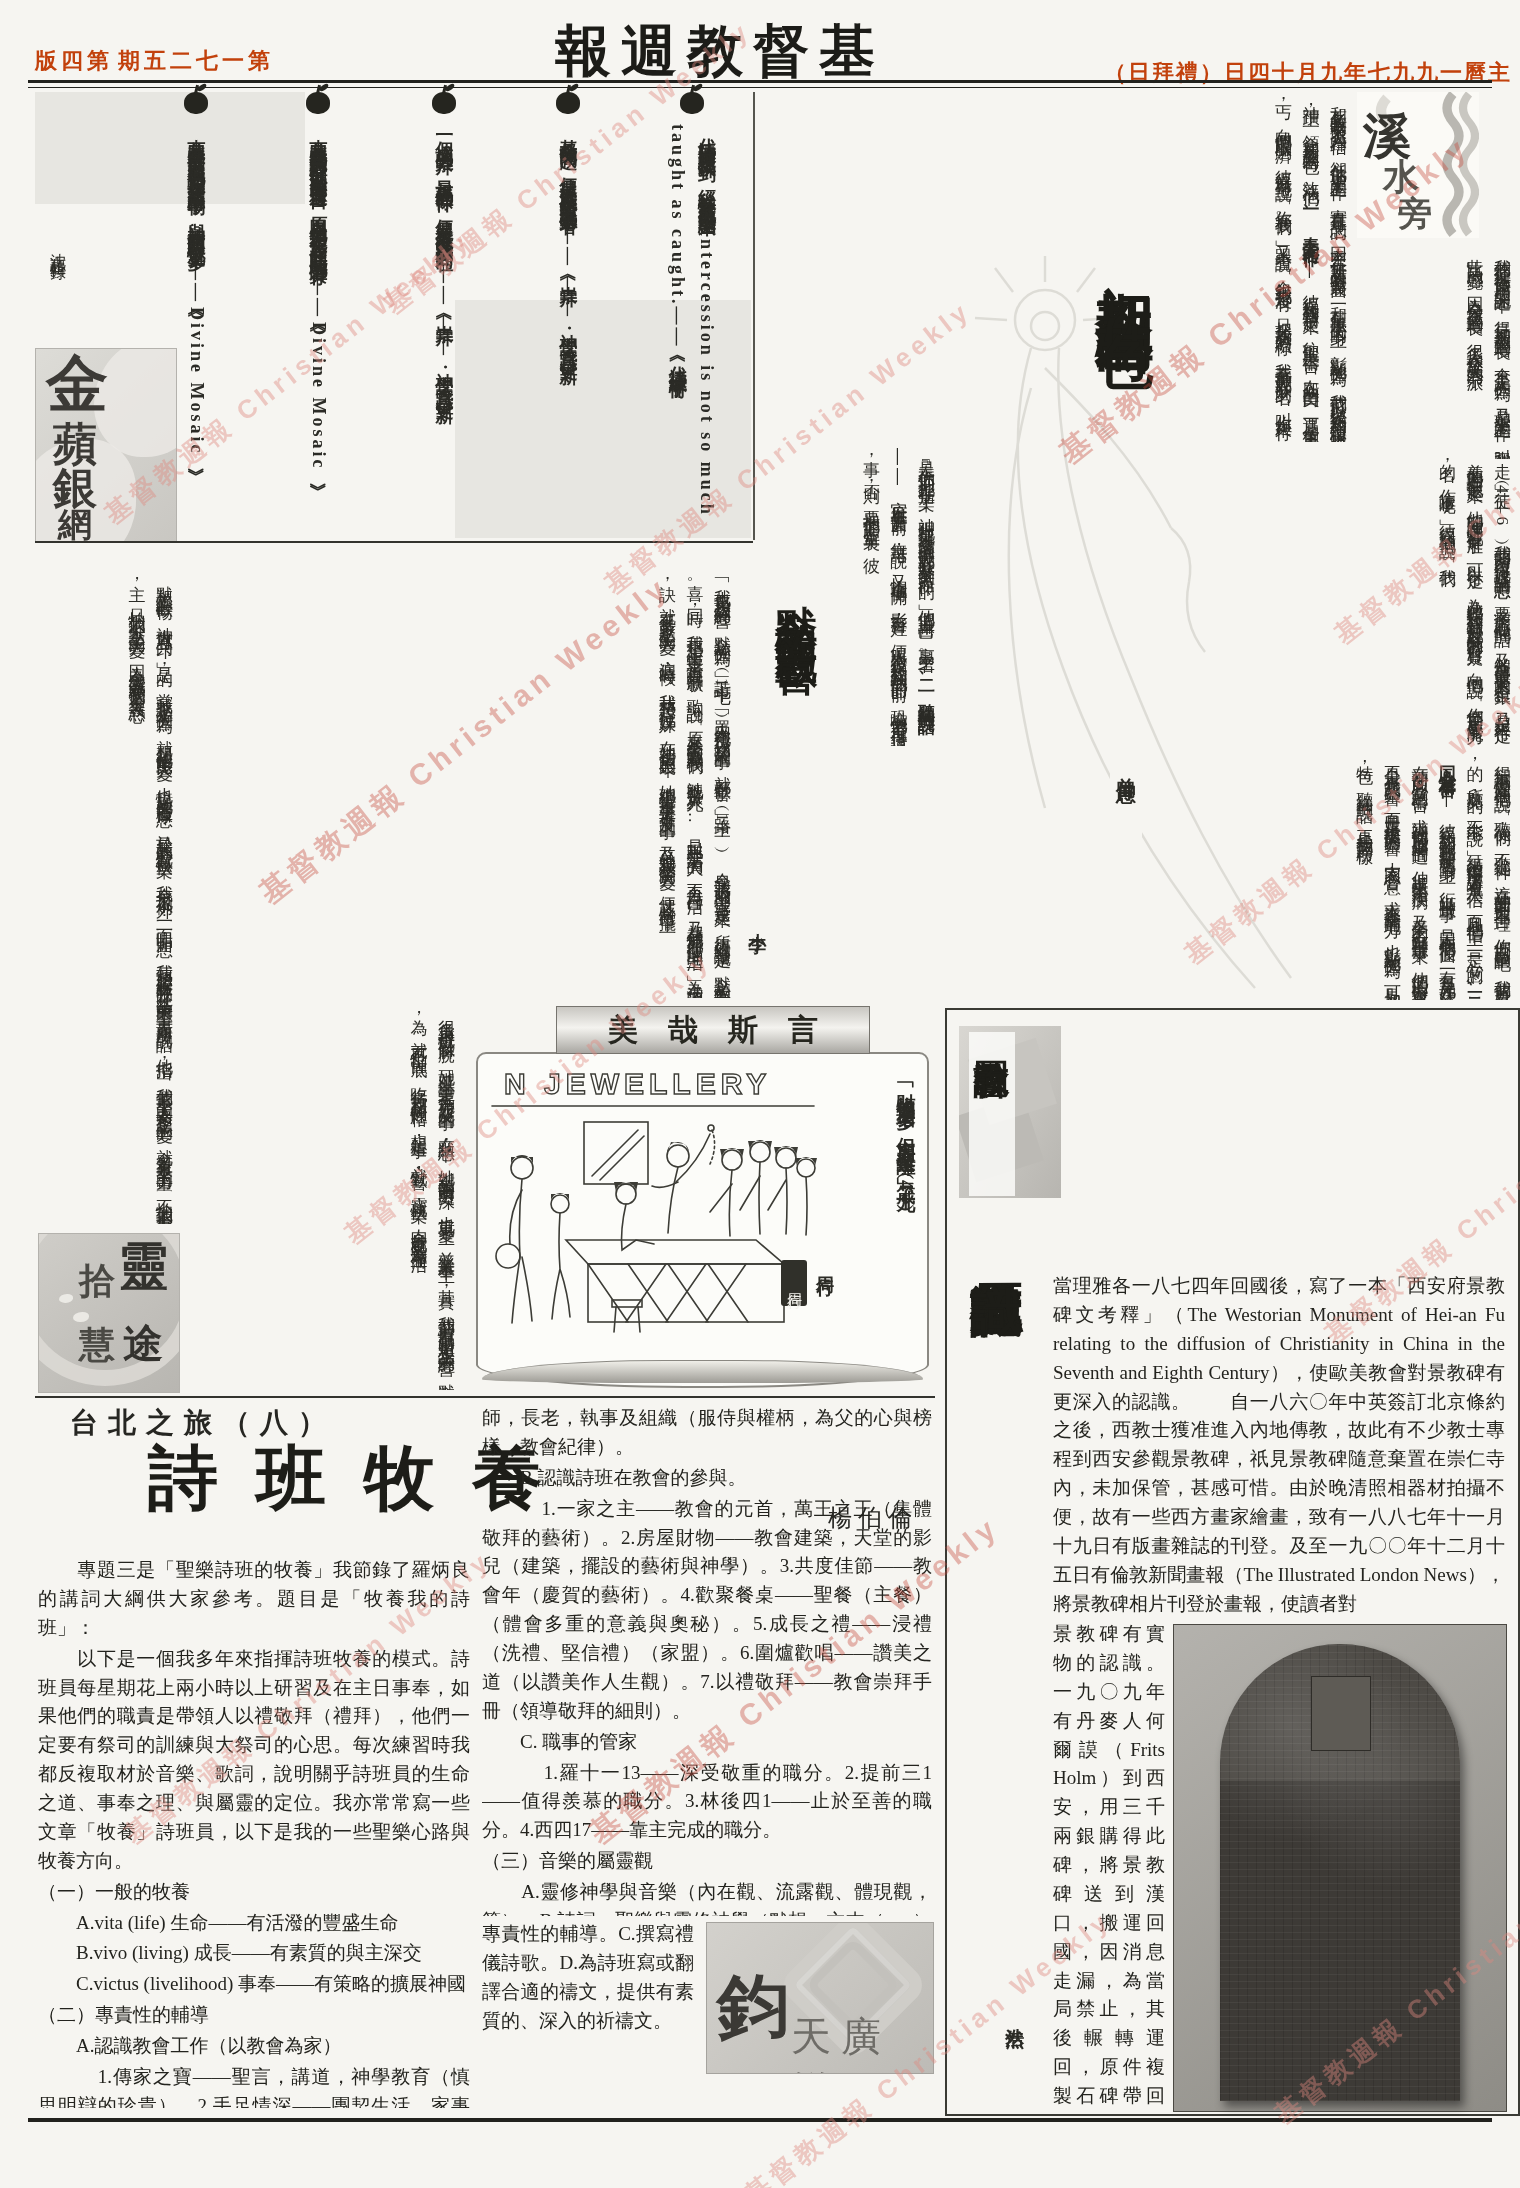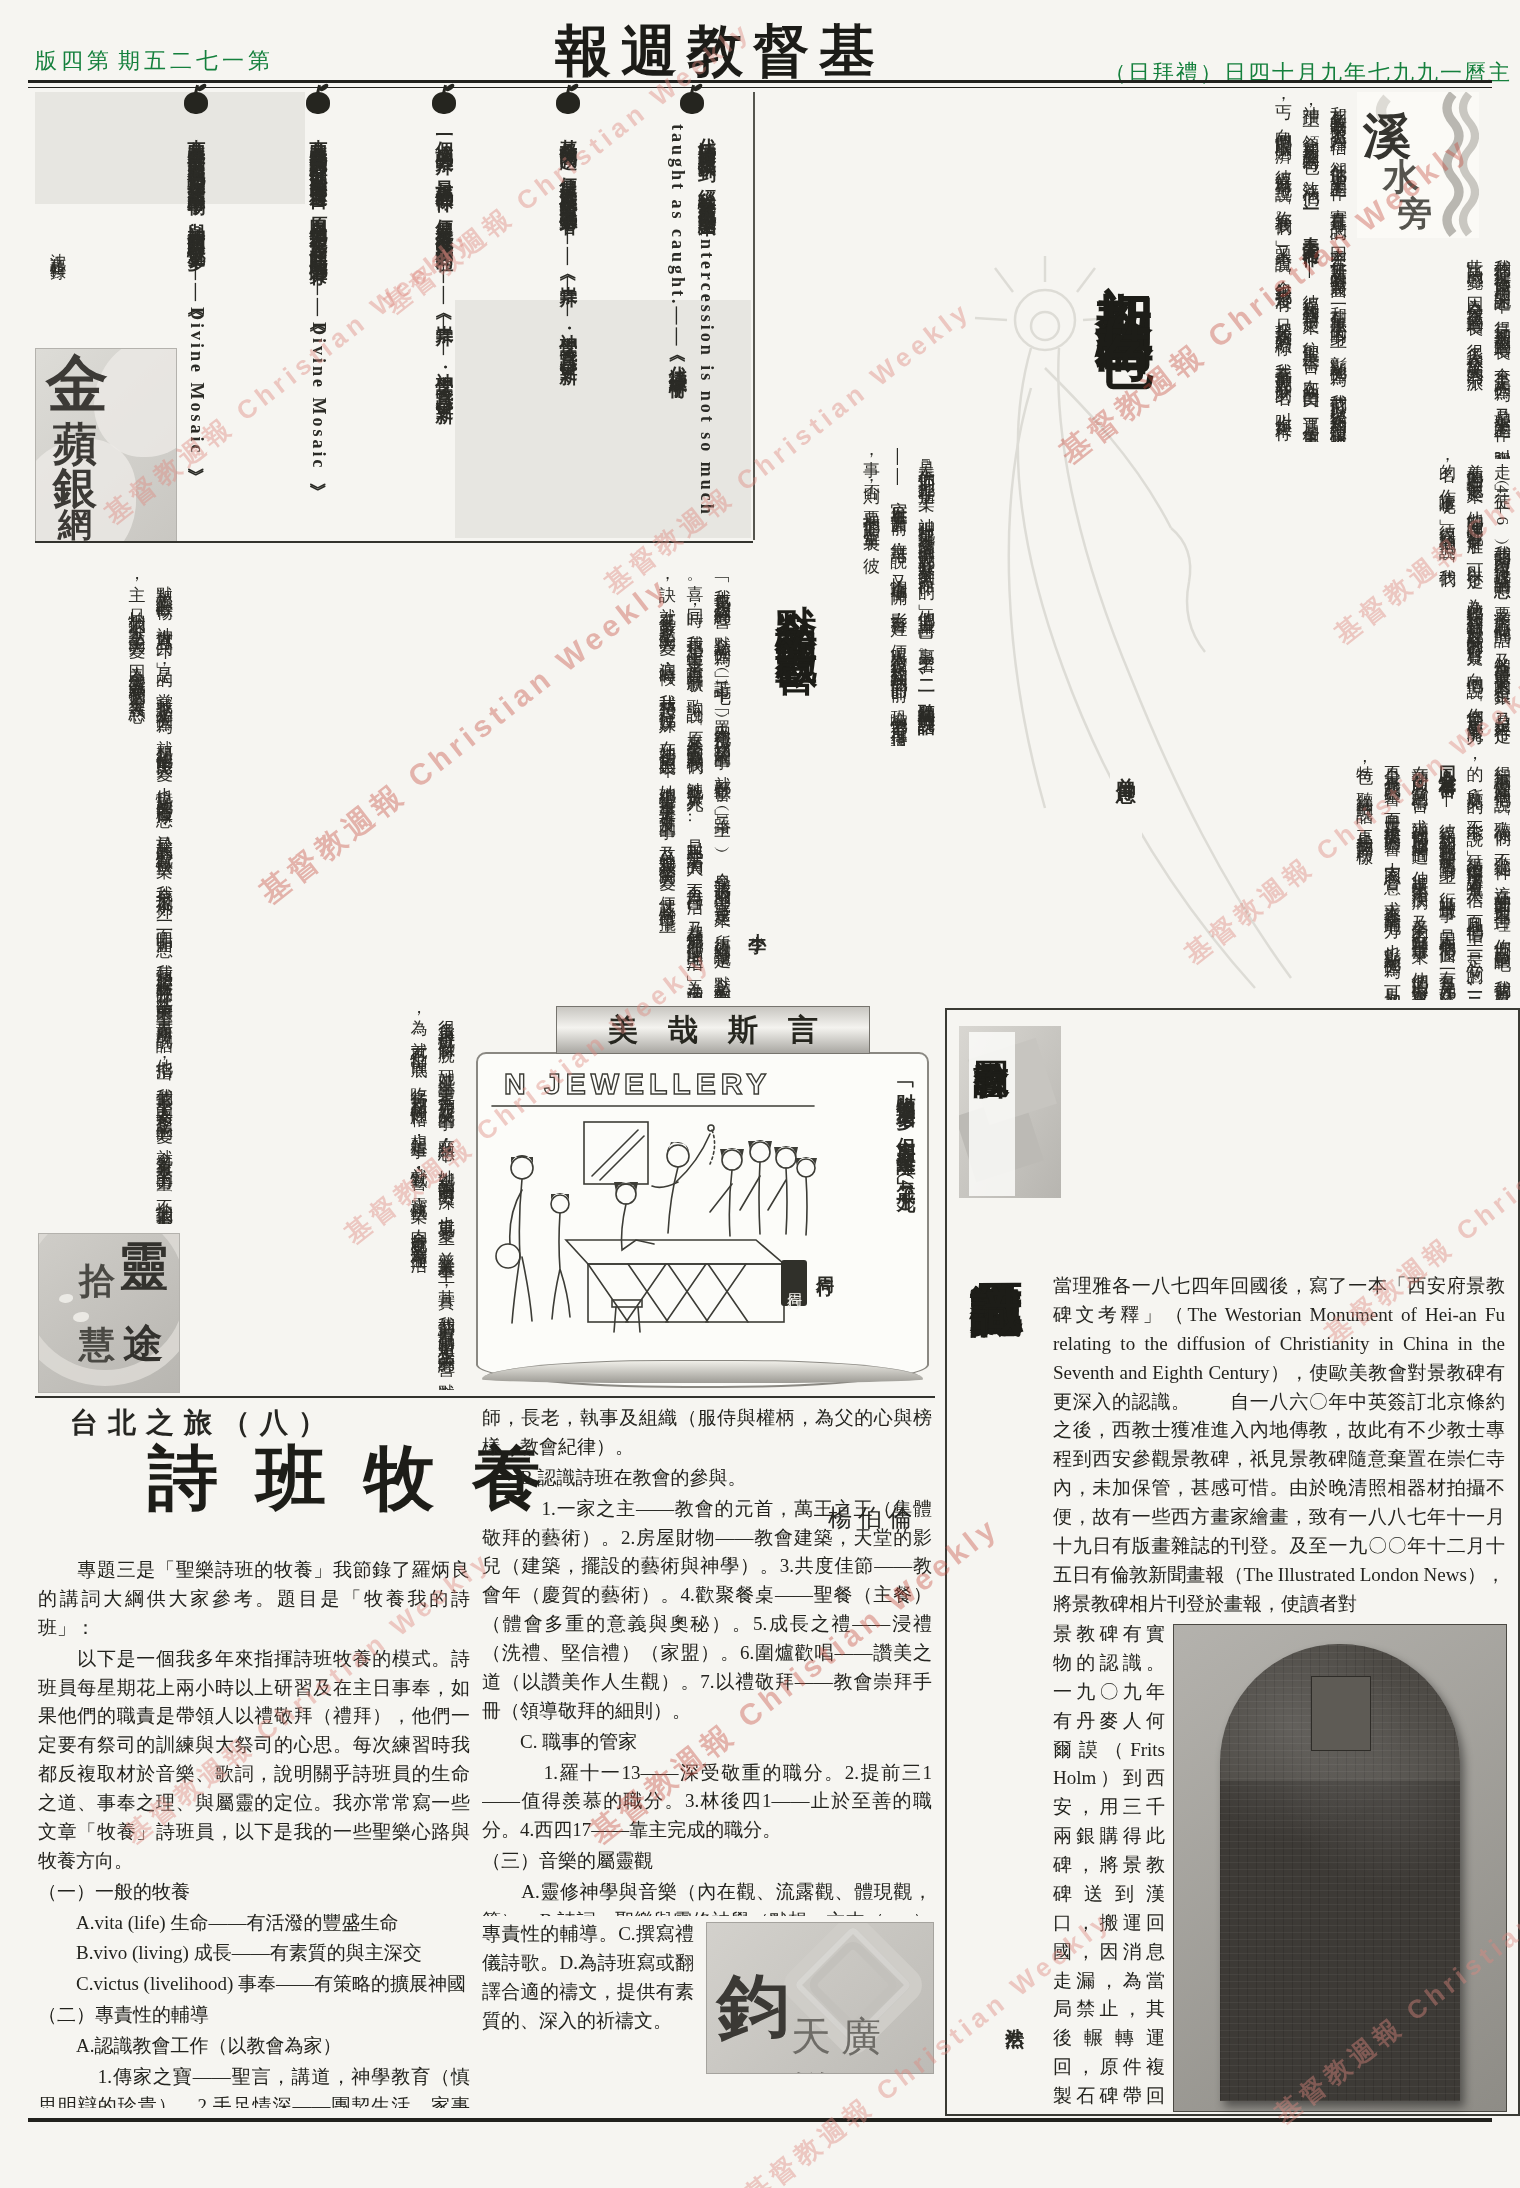--- a/index.html
+++ b/index.html
@@ -1,20 +1,20 @@
 <!DOCTYPE html>
 <html><head>
 <meta charset="utf-8">
 <style>
   html,body{margin:0;padding:0;background:#d8d6d2;}
   #page{position:relative;width:1520px;height:2188px;background:#f6f5f1;overflow:hidden;
         font-family:"Liberation Serif","DejaVu Serif",serif;color:#262622;}
   .abs{position:absolute;}
   
-  .hdr-label{font-size:22px;font-weight:400;letter-spacing:4px;color:#15803d;}
+  .hdr-label{font-size:22px;font-weight:700;letter-spacing:4px;color:#c2410c;}
   #masthead{font-size:56px;font-weight:900;letter-spacing:10px;text-align:center;
             font-family:"DejaVu Serif",serif;color:#1c1c18;}
   .double-rule{border-top:3px solid #22221e;border-bottom:1px solid #22221e;height:4px;}
   .rule-h{border-top:2px solid #33332e;}
   .rule-h-thick{border-top:4px solid #22221e;}
   .rule-v{border-left:2px solid #55554e;}
   
   .wm{position:absolute;z-index:6;pointer-events:none;transform:rotate(-38deg);
       font-family:"Liberation Sans",sans-serif;font-size:26px;letter-spacing:5px;
       color:rgba(221,136,126,.42);white-space:nowrap;font-weight:700;}

